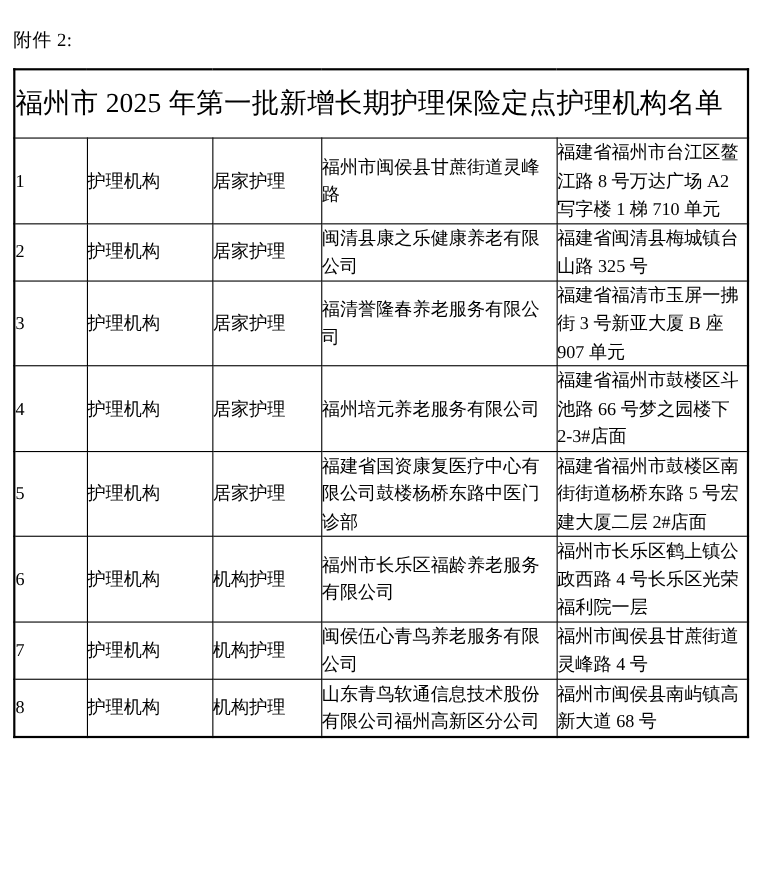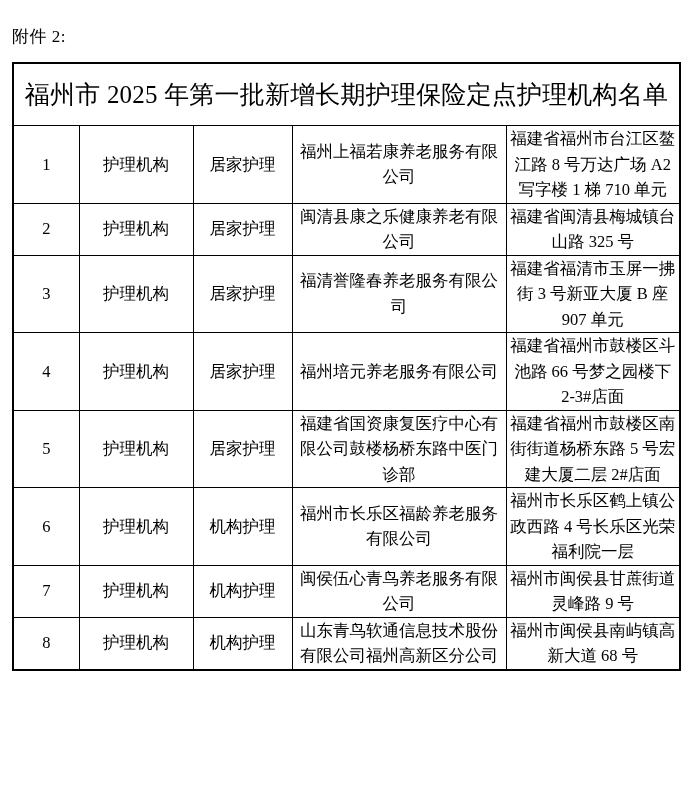--- a/index.html
+++ b/index.html
@@ -34,21 +34,20 @@
     left: 12px;
     top: 62px;
     width: 667px;
     border-collapse: collapse;
     table-layout: fixed;
     border: 2px solid #000000;
   }
   .doc-table td, .doc-table th {
     border: 1px solid #000000;
     padding: 0;
-    text-align: center;
     vertical-align: middle;
     font-weight: normal;
   }
   .title-cell {
     height: 61px;
     font-size: 25px;
     font-weight: bold;
     letter-spacing: 0.2px;
     line-height: 30px;
     padding: 0 4px;
@@ -87,21 +86,21 @@
     </colgroup>
     <tbody>
       <tr>
         <td class="title-cell" colspan="5">福州市 2025 年第一批新增长期护理保险定点护理机构名单</td>
       </tr>
 
       <tr>
         <td class="body-cell">1</td>
         <td class="body-cell">护理机构</td>
         <td class="body-cell">居家护理</td>
-        <td class="body-cell">福州上福若康养老服务有限公司</td>
+        <td class="body-cell">福州市闽侯县甘蔗街道灵峰路</td>
         <td class="body-cell">福建省福州市台江区鳌江路 8 号万达广场 A2 写字楼 1 梯 710 单元</td>
       </tr>
       <tr>
         <td class="body-cell">2</td>
         <td class="body-cell">护理机构</td>
         <td class="body-cell">居家护理</td>
         <td class="body-cell">闽清县康之乐健康养老有限公司</td>
         <td class="body-cell">福建省闽清县梅城镇台山路 325 号</td>
       </tr>
       <tr>
@@ -130,21 +129,21 @@
         <td class="body-cell">护理机构</td>
         <td class="body-cell">机构护理</td>
         <td class="body-cell">福州市长乐区福龄养老服务有限公司</td>
         <td class="body-cell">福州市长乐区鹤上镇公政西路 4 号长乐区光荣福利院一层</td>
       </tr>
       <tr>
         <td class="body-cell">7</td>
         <td class="body-cell">护理机构</td>
         <td class="body-cell">机构护理</td>
         <td class="body-cell">闽侯伍心青鸟养老服务有限公司</td>
-        <td class="body-cell">福州市闽侯县甘蔗街道灵峰路 9 号</td>
+        <td class="body-cell">福州市闽侯县甘蔗街道灵峰路 4 号</td>
       </tr>
       <tr>
         <td class="body-cell">8</td>
         <td class="body-cell">护理机构</td>
         <td class="body-cell">机构护理</td>
         <td class="body-cell">山东青鸟软通信息技术股份有限公司福州高新区分公司</td>
         <td class="body-cell">福州市闽侯县南屿镇高新大道 68 号</td>
       </tr>
     </tbody>
   </table>

